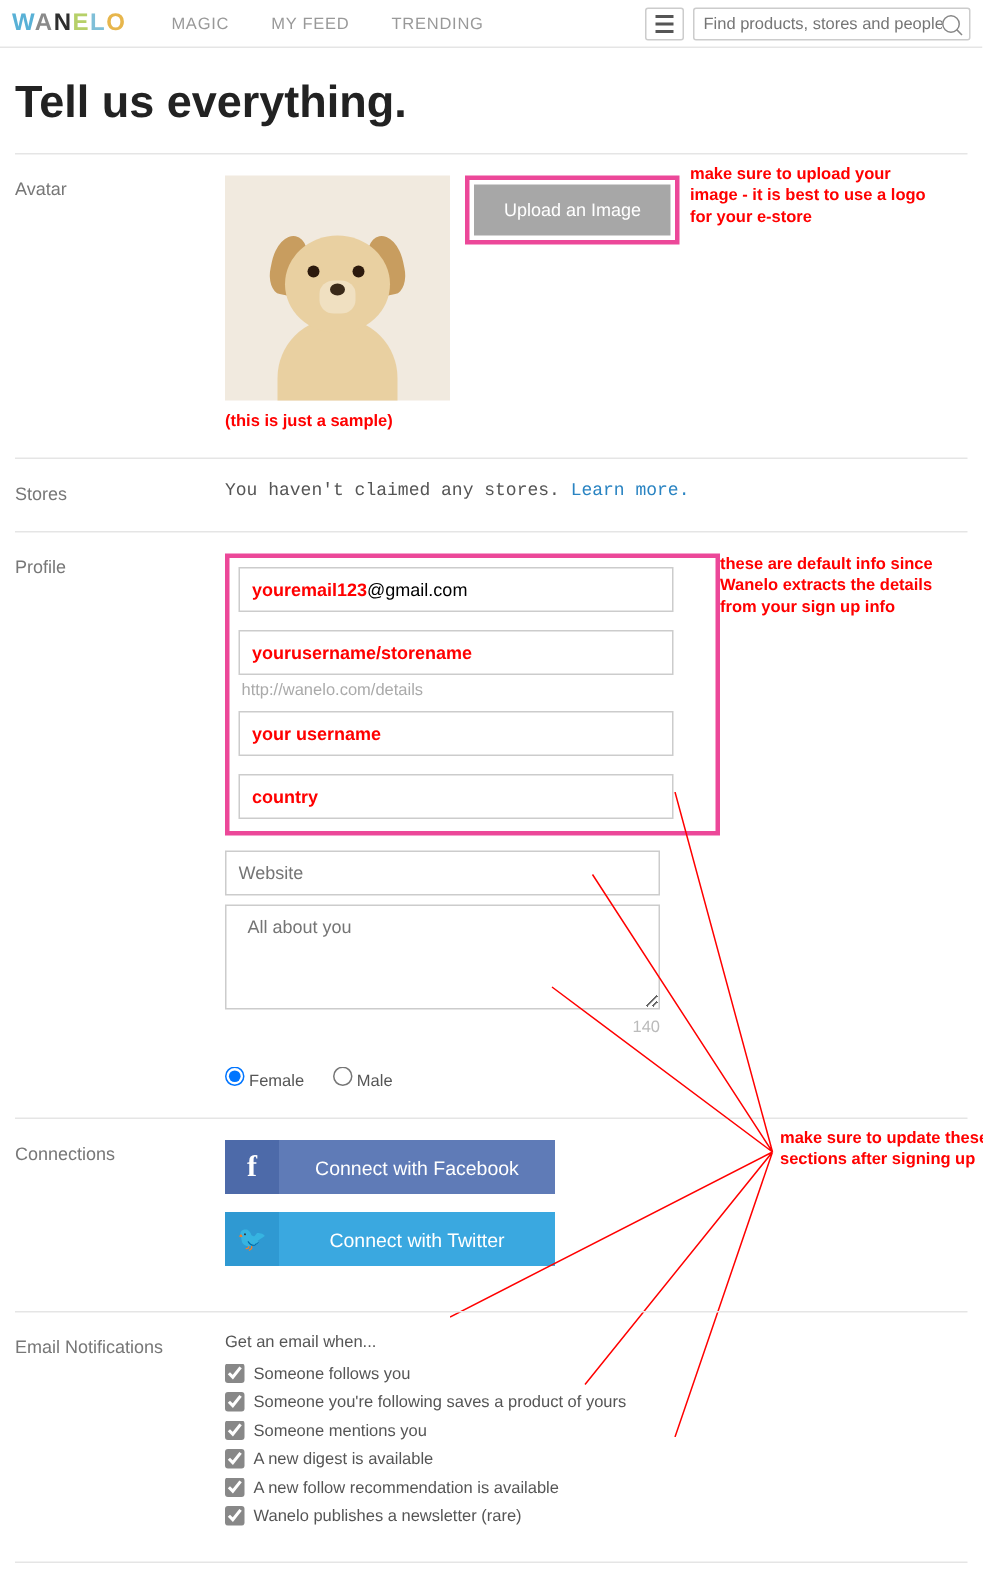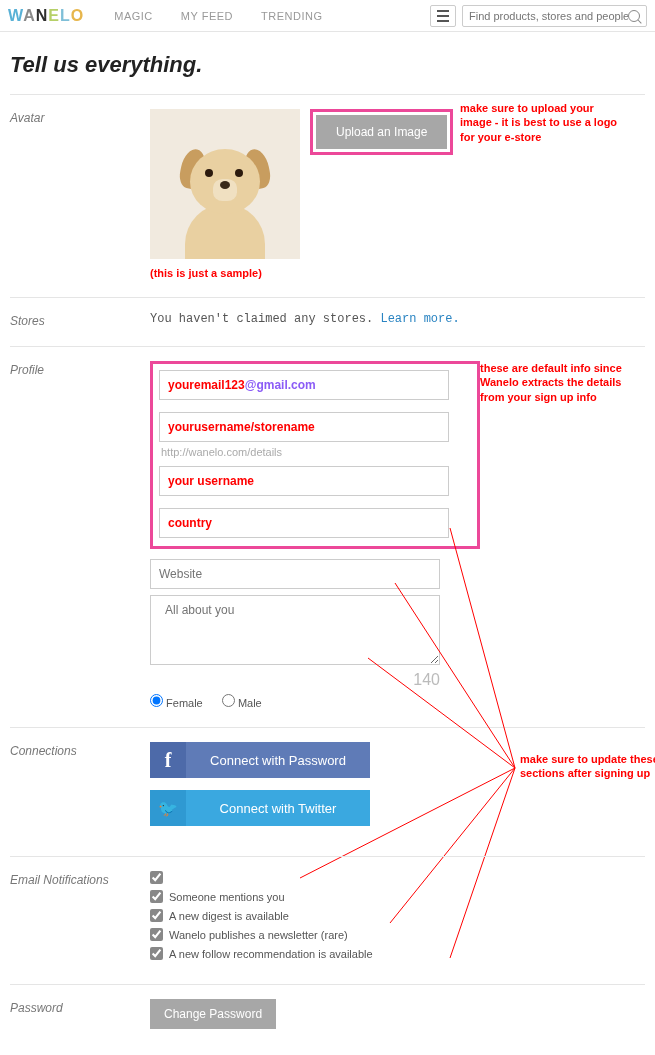--- a/index.html
+++ b/index.html
@@ -16,23 +16,23 @@
   .nav a { color:#999; text-decoration:none; font-size:11px; letter-spacing:0.5px; }
   .spacer { flex:1; }
   .hamburger { width:26px; height:22px; border:1px solid #ccc; border-radius:2px; display:flex; flex-direction:column; justify-content:center; align-items:center; gap:3px; margin-right:6px; cursor:pointer; }
   .hamburger div { width:12px; height:2px; background:#555; }
   .search-wrap { border:1px solid #ccc; border-radius:2px; display:flex; align-items:center; padding:2px 6px; width:185px; height:22px;}
   .search-wrap input { border:none; outline:none; flex:1; font-size:11px; color:#999; background:transparent; }
   .search-icon { width:12px; height:12px; border:1.2px solid #888; border-radius:50%; position:relative; }
   .search-icon::after { content:""; position:absolute; width:5px; height:1.2px; background:#888; bottom:-2px; right:-3px; transform:rotate(45deg); }
 
   .page { padding:14px 10px 20px 10px; }
-  h1 { font-size:22px; font-weight:bold; color:#222; margin:6px 0 16px 0;font-style:italic; }
+  h1 { font-size:30px; font-weight:bold; color:#222; margin:6px 0 16px 0; }
   .section { display:flex; border-top:1px solid #e5e5e5; padding:14px 0 18px 0; position:relative; }
-  .sec-label { width:140px; color:#777; font-size:12px; padding-top:2px;font-style:italic; }
+  .sec-label { width:140px; color:#777; font-size:12px; padding-top:2px; }
   .sec-body { flex:1; min-width:0; max-width:330px; }
   .sec-full { flex:1; }
 
   .avatar-row { display:flex; align-items:flex-start; gap:10px; }
   .avatar-img { width:150px; height:150px; background:#f1eadf; display:flex; align-items:flex-end; justify-content:center; }
   .dog { width:120px; height:130px; position:relative; }
   .dog-body { position:absolute; bottom:0; left:20px; width:80px; height:55px; background:#e9d0a1; border-radius:40px 40px 0 0; }
   .dog-head { position:absolute; bottom:45px; left:25px; width:70px; height:65px; background:#e9d0a1; border-radius:50%; }
   .dog-ear { position:absolute; width:24px; height:40px; background:#c89d5f; border-radius:50% 50% 40% 40%; }
   .dog-ear.l2 { bottom:70px; left:16px; transform:rotate(12deg);}
@@ -46,25 +46,25 @@
   .upload-btn { background:#a7a7a7; color:#fff; border:none; padding:10px 20px; font-size:12px; cursor:pointer; }
   .red-box { border:3px solid #ec4899; }
   .ann { color:red; font-size:11px; font-weight:bold; position:absolute; line-height:1.3; }
   .sample-note { color:red; font-size:11px; font-weight:bold; text-align:left; margin-top:8px; width:150px; }
 
   .stores-text { font-size:12px; color:#555;font-family:Liberation Mono, monospace; }
   .stores-text a { color:#2a84c2; text-decoration:none; }
 
   .input { width:290px; border:1px solid #ccc; padding:7px 8px; font-size:12px; margin:0 0 6px 0; display:block;}
   .input-red { color:red; font-weight:bold; }
-  .input-red .gray { color:#8b5cf6; font-weight:bold;}
+  .input-red .gray { color:#000000; font-weight:normal;}
   .hint { color:#aaa; font-size:11px; margin:-2px 0 8px 2px;}
   textarea.input { height:70px; resize:vertical; font-family:inherit; color:#aaa;padding-left:14px;}
-  .char-count { color:#bbb; font-size:16px; text-align:right; width:290px;}
-  .gender { margin-top:5px; font-size:11px; color:#555;}
+  .char-count { color:#bbb; font-size:11px; text-align:right; width:290px;}
+  .gender { margin-top:20px; font-size:11px; color:#555;}
   .gender label { margin-right:16px;}
 
   .fb-btn, .tw-btn { display:flex; align-items:center; width:220px; height:36px; color:#fff; font-size:13px; cursor:pointer; margin-bottom:12px;}
   .fb-btn { background:#5f7bb7;}
   .tw-btn { background:#3aa8e0;}
   .soc-icon { width:36px; height:36px; display:flex; align-items:center; justify-content:center; }
   .fb-btn .soc-icon { background:#4d6aa9;}
   .tw-btn .soc-icon { background:#2f99d2;}
   .soc-icon span { color:#fff; font-weight:bold; font-size:20px; font-family:serif;}
   .fb-btn .txt, .tw-btn .txt { flex:1; text-align:center;}
@@ -161,57 +161,63 @@
     <div class="ann" style="left:470px; top:14px; width:160px;">these are default info since Wanelo extracts the details from your sign up info</div>
   </div>
 
   <div class="section" style="position:relative;">
     <div class="sec-label">Connections</div>
     <div class="sec-body">
       <div class="fb-btn">
         <div class="soc-icon">
             <span>f</span>
           </div>
-        <div class="txt">Connect with Password</div>
+        <div class="txt">Connect with Facebook</div>
       </div>
       <div class="tw-btn">
         <div class="soc-icon">
             <span style="font-size:16px;">🐦</span>
           </div>
         <div class="txt">Connect with Twitter</div>
       </div>
     </div>
   </div>
 
   <svg class="pointer" style="left:300px; top:528px;" width="350" height="430">
     <path d="M150 0 L215 240 M95 55 L215 240 M68 130 L215 240 M150 430 L215 240 M90 395 L215 240 M0 350 L215 240" stroke="red" stroke-width="1" fill="none"></path>
   </svg>
   <div class="ann" style="left:520px; top:752px; width:140px;">make sure to update these sections after signing up</div>
 
   <div class="section">
     <div class="sec-label">Email Notifications</div>
     <div class="sec-body">
-      <div class="chk-row">
-          <input type="checkbox" checked="" style="">
+      <div class="notif-intro">Get an email when...</div>
+      <div class="chk-row">
+          <input type="checkbox" checked="" style="">
+          <span>Someone follows you</span>
+        </div>
+      <div class="chk-row">
+          <input type="checkbox" checked="" style="">
+          <span>Someone you're following saves a product of yours</span>
         </div>
       <div class="chk-row">
           <input type="checkbox" checked="" style="">
           <span>Someone mentions you</span>
         </div>
       <div class="chk-row">
           <input type="checkbox" checked="" style="">
           <span>A new digest is available</span>
         </div>
       <div class="chk-row">
           <input type="checkbox" checked="" style="">
+          <span>A new follow recommendation is available</span>
+        </div>
+      <div class="chk-row">
+          <input type="checkbox" checked="" style="">
           <span>Wanelo publishes a newsletter (rare)</span>
-        </div>
-      <div class="chk-row">
-          <input type="checkbox" checked="" style="">
-          <span>A new follow recommendation is available</span>
         </div>
     </div>
   </div>
 
   <div class="section">
     <div class="sec-label">Password</div>
     <div class="sec-body">
       <button class="change-pw">Change Password</button>
     </div>
   </div>

